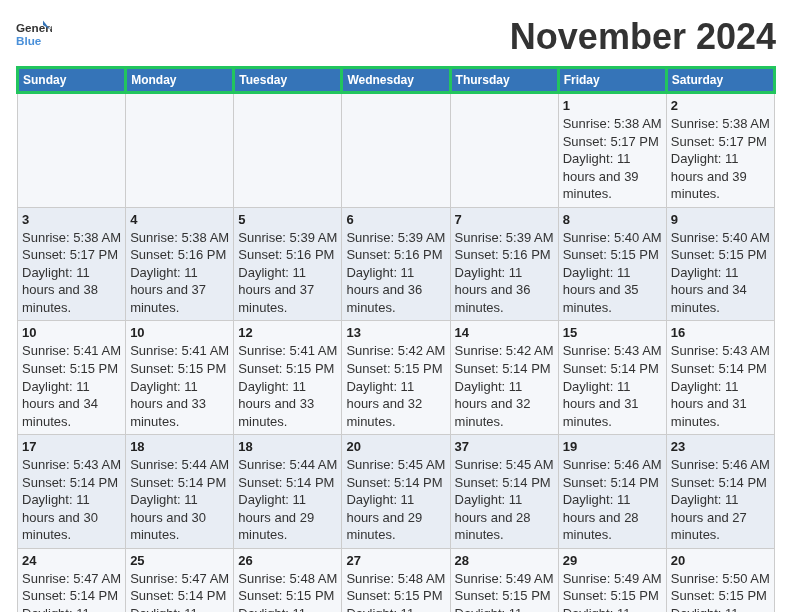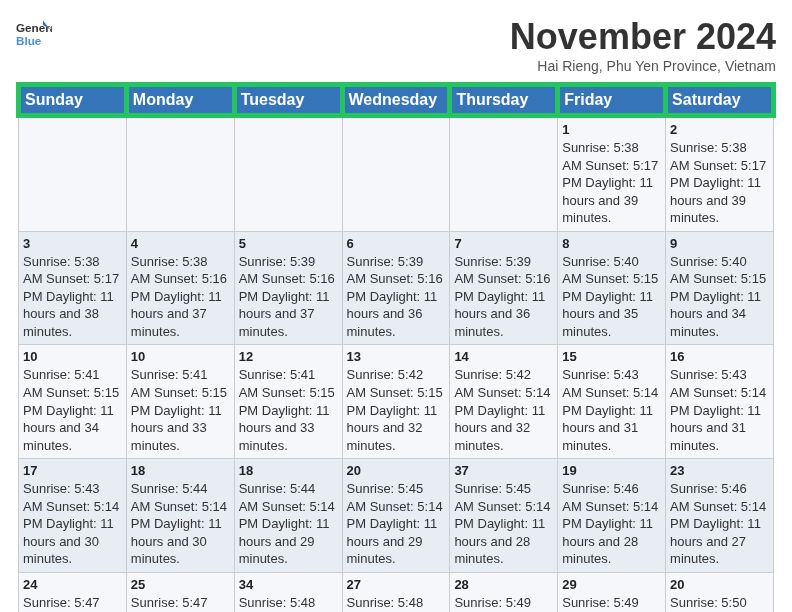--- a/index.html
+++ b/index.html
@@ -19,44 +19,44 @@
     .logo {
       display: flex;
       align-items: center;
       gap: 4px;
     }
     .logo-icon {
       width: 36px;
       height: 36px;
     }
     .title-section {
-      text-align: right;
+      text-align: center;
       margin-left: 19px;
     }
     .month-title {
       font-size: 36px;
       font-weight: bold;
       color: #333;
     }
     .location {
       font-size: 14px;
       color: #555;
     }
     .calendar {
       width: 100%;
       border-collapse: collapse;
       border: 1px solid #ccc;
     }
     .calendar th {
       background: #3574b8;
       color: #fff;
-      font-size: 16px;
+      font-size: 12px;
       padding: 4px 4px;
       text-align: left;
-      border: 5px solid #22c55e;
+      border: 3px solid #22c55e;
       font-weight: bold;
     }
     .calendar td {
       border: 1px solid #ccc;
       vertical-align: top;
       padding: 4px;
       width: calc(100% / 7);
       background: #fff;
       min-height: 80px;
     }
@@ -91,21 +91,20 @@
 <div class="header">
   <div class="logo">
     <svg class="logo-icon" viewBox="0 0 40 40">
       <text x="0" y="18" font-size="13" font-weight="bold" fill="#333">General</text>
       <text x="0" y="32" font-size="13" font-weight="bold" fill="#4a90d9">Blue</text>
       <polygon points="30,5 38,15 30,10" fill="#3574b8"></polygon>
     </svg>
   </div>
   <div class="title-section">
     <div class="month-title">November 2024</div>
-    <div class="location">Hai Rieng, Phu Yen Province, Vietnam</div>
   </div>
 </div>
 
 <table class="calendar">
   <thead>
     <tr>
     <th>Sunday</th>
         <th>Monday</th>
         <th>Tuesday</th>
         <th>Wednesday</th>
@@ -298,21 +297,21 @@
 and 27 minutes.</div>
         </td>
         <td>
           <span class="day-num">25</span>
           <div class="day-info">Sunrise: 5:47 AM
 Sunset: 5:14 PM
 Daylight: 11 hours
 and 27 minutes.</div>
         </td>
         <td>
-          <span class="day-num">34</span>
+          <span class="day-num">26</span>
           <div class="day-info">Sunrise: 5:48 AM
 Sunset: 5:15 PM
 Daylight: 11 hours
 and 26 minutes.</div>
         </td>
         <td>
           <span class="day-num">27</span>
           <div class="day-info">Sunrise: 5:48 AM
 Sunset: 5:15 PM
 Daylight: 11 hours

